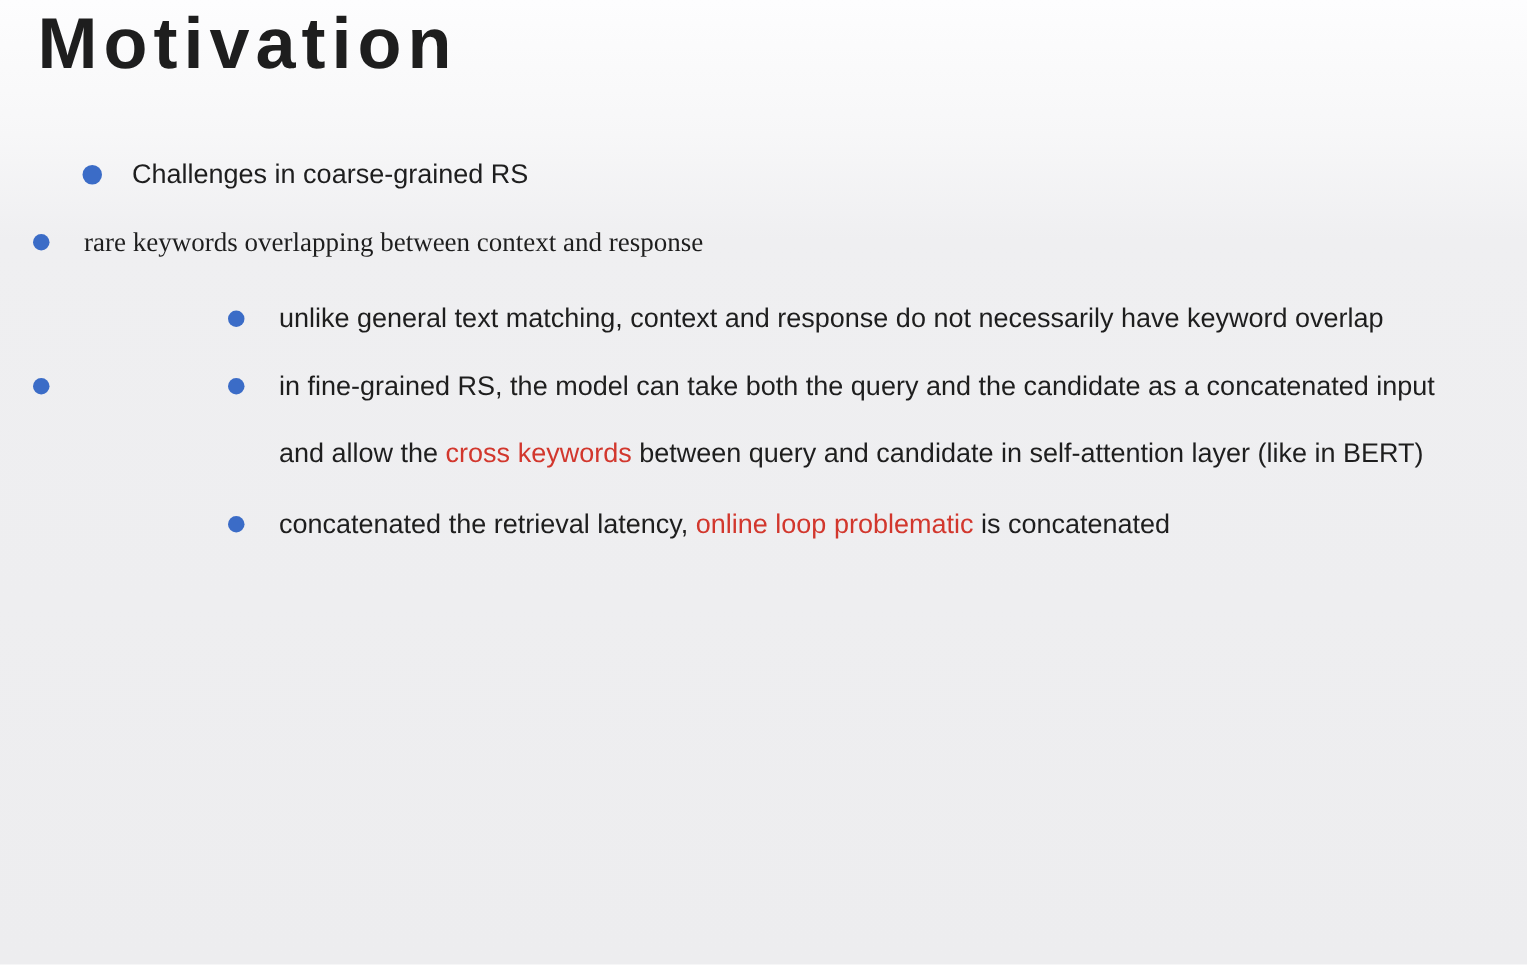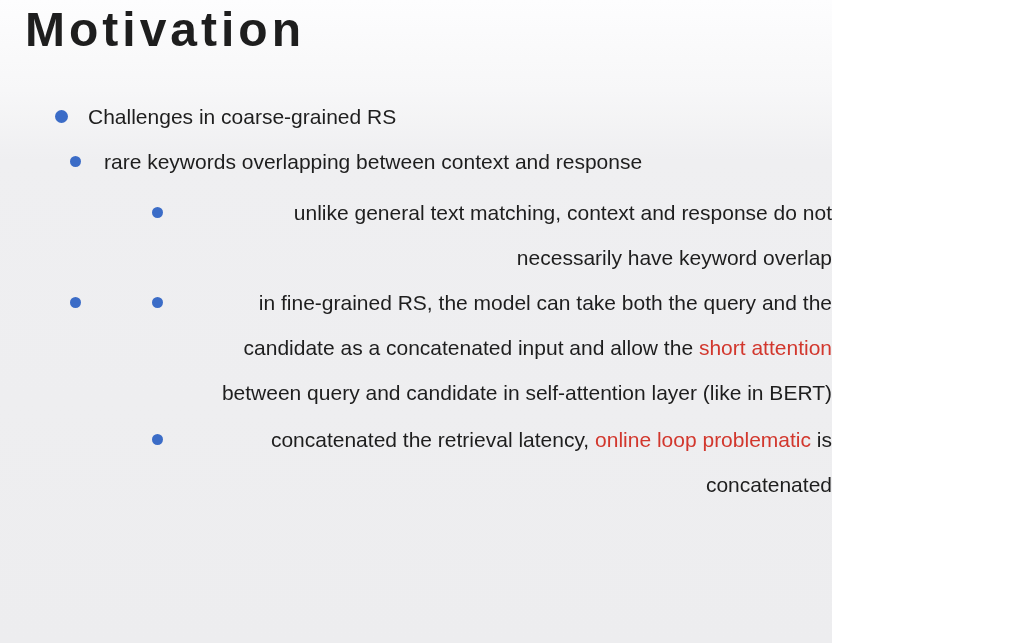--- a/index.html
+++ b/index.html
@@ -3,63 +3,63 @@
 <meta charset="utf-8">
 <style>
   html, body { margin: 0; padding: 0; }
   body {
     width: 1018px; height: 643px;
     font-family: "Liberation Sans", "DejaVu Sans", sans-serif;
     overflow: hidden;
   }
   .slide {
     position: relative;
-    width: 832px; height: 643px;
+    width: 1018px; height: 643px;
     background: linear-gradient(180deg,
       var(--bg-top) 0px, #f7f7f8 90px, #efeff1 160px, var(--bg-bottom) 643px);
     overflow: hidden;
   }
   h1.slide-title {
     margin: 2px 0 0 25px;
     font-size: 48px;
     line-height: 56px;
     font-weight: 700;
     letter-spacing: 4px;
     color: var(--text);
   }
   ul.bullets {
     list-style: none;
     margin: 36px 0 0 0;
     padding: 0;
-    font-size: 21px;
+    font-size: 18px;
     line-height: 45px;
     color: var(--text);
   }
   ul.bullets li { position: relative; }
   ul.bullets li:nth-child(3) { margin-top: 6px; }
   ul.bullets li:nth-child(6) { margin-top: 2px; }
   .lv1 { margin-left: 88px;  max-width: 900px; }
-  .lv2 { margin-left: 104px; max-width: 880px; }
-  .lv3 { margin-left: 186px; max-width: 800px; text-align: right; }
+  .lv2 { margin-left: 56px; max-width: 880px; font-family: Liberation Serif, serif; }
+  .lv3 { margin-left: 186px; max-width: 800px; }
   .bullet {
     position: absolute;
     border-radius: 50%;
     background: var(--bullet);
   }
   .lv1 > .bullet { width: 13px; height: 13px; left: -33px; top: 16px; }
   .lv2 > .bullet { width: 11px; height: 11px; left: -34px; top: 17px; }
   .lv3 > .bullet { width: 11px; height: 11px; left: -34px; top: 17px; }
   .seg.highlight { color: var(--highlight); }
 </style>
 </head>
 <body>
 
 <div class="slide">
   <h1 class="slide-title">Motivation</h1>
   <ul class="bullets">
       <li class="lv1"><span class="bullet"></span><span class="seg">Challenges in coarse-grained RS</span></li>
       <li class="lv2"><span class="bullet"></span><span class="seg">rare keywords overlapping between context and response</span></li>
       <li class="lv3"><span class="bullet"></span><span class="seg">unlike general text matching, context and response do not necessarily have keyword overlap</span></li>
       <li class="lv2"><span class="bullet"></span></li>
-      <li class="lv3"><span class="bullet"></span><span class="seg">in fine-grained RS, the model can take both the query and the candidate as a concatenated input and allow the </span><span class="seg highlight">short attention</span><span class="seg"> between query and candidate in self-attention layer (like in BERT)</span></li>
+      <li class="lv3"><span class="bullet"></span><span class="seg">in fine-grained RS, the model can take both the query and the candidate as a concatenated input and allow the </span><span class="seg highlight">cross keywords</span><span class="seg"> between query and candidate in self-attention layer (like in BERT)</span></li>
       <li class="lv3"><span class="bullet"></span><span class="seg">concatenated the retrieval latency, </span><span class="seg highlight">online loop problematic</span><span class="seg"> is concatenated</span></li>
     </ul>
 </div>
 
 </body></html>

